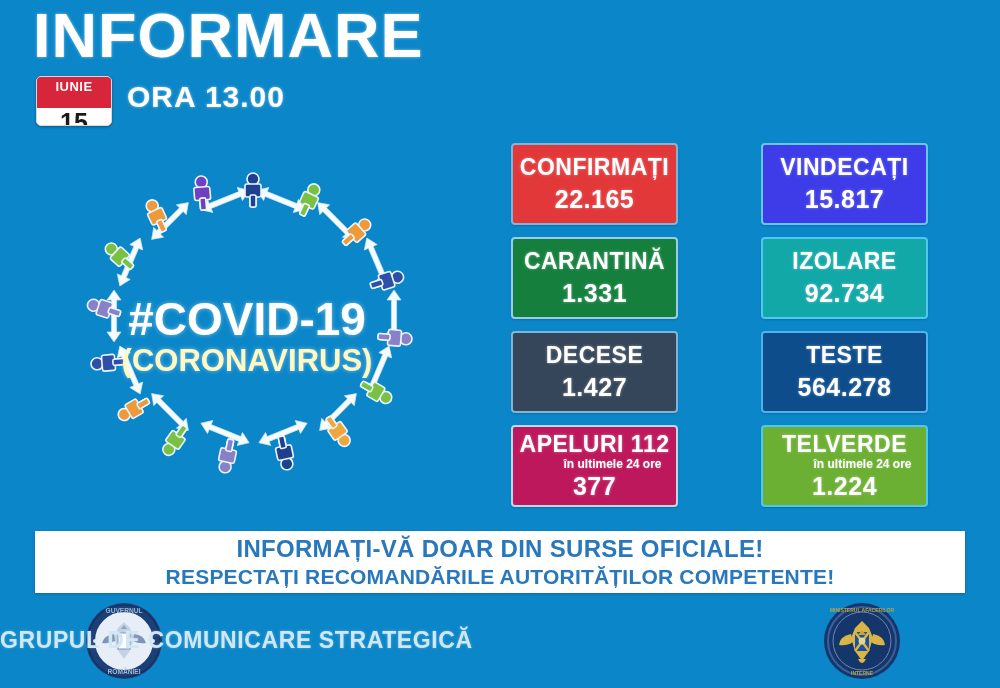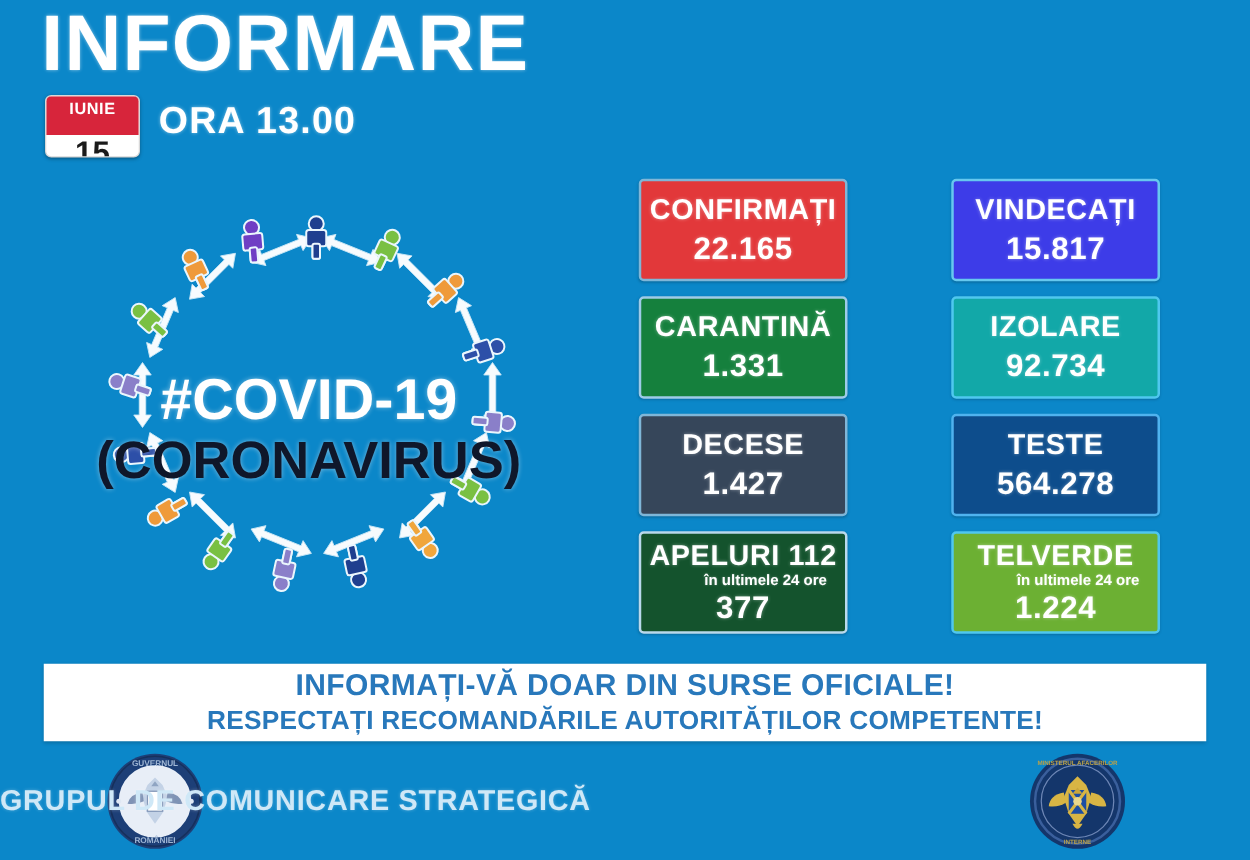--- a/index.html
+++ b/index.html
@@ -93,23 +93,23 @@
   }
   .covid-main {
     font-size: 46px;
     font-weight: bold;
     color: #ffffff;
     letter-spacing: 0px;
     line-height: 1;
     text-shadow: 0 0 4px rgba(255,255,255,0.45);
   }
   .covid-sub {
-    font-size: 42px;
-    font-weight: bold;
-    color: #0f172a;
+    font-size: 31px;
+    font-weight: bold;
+    color: #fef9c3;
     letter-spacing: 0px;
     line-height: 1.25;
     text-shadow: 0 0 4px rgba(255,255,255,0.45);
   }
 
   
   .stats {
     position: absolute;
     left: 478px;
     top: 143px;
@@ -307,21 +307,21 @@
     <div class="card" style="background:#36465a;border-color:#7fb6d8;">
       <div class="card-label">DECESE</div>
       <div class="card-value">1.427</div>
     </div>
 
     <div class="card" style="background:#0d4d8c;border-color:#4fb3ef;">
       <div class="card-label">TESTE</div>
       <div class="card-value">564.278</div>
     </div>
 
-    <div class="card compact" style="background:#14532d;border-color:#b9d9ec;">
+    <div class="card compact" style="background:#be185d;border-color:#b9d9ec;">
       <div class="card-label">APELURI 112</div>
       <div class="card-note">în ultimele 24 ore</div>
       <div class="card-value">377</div>
     </div>
 
     <div class="card compact" style="background:#6cb033;border-color:#4fc7ef;">
       <div class="card-label">TELVERDE</div>
       <div class="card-note">în ultimele 24 ore</div>
       <div class="card-value">1.224</div>
     </div>

